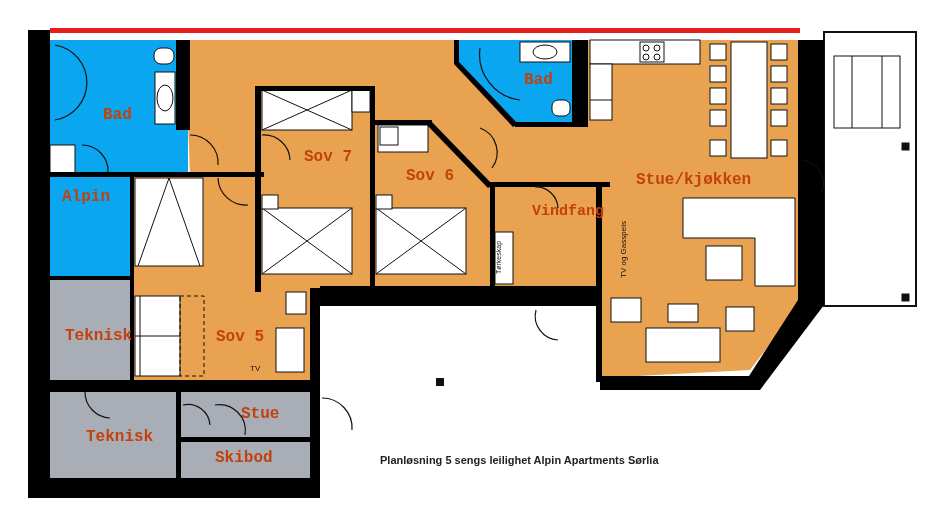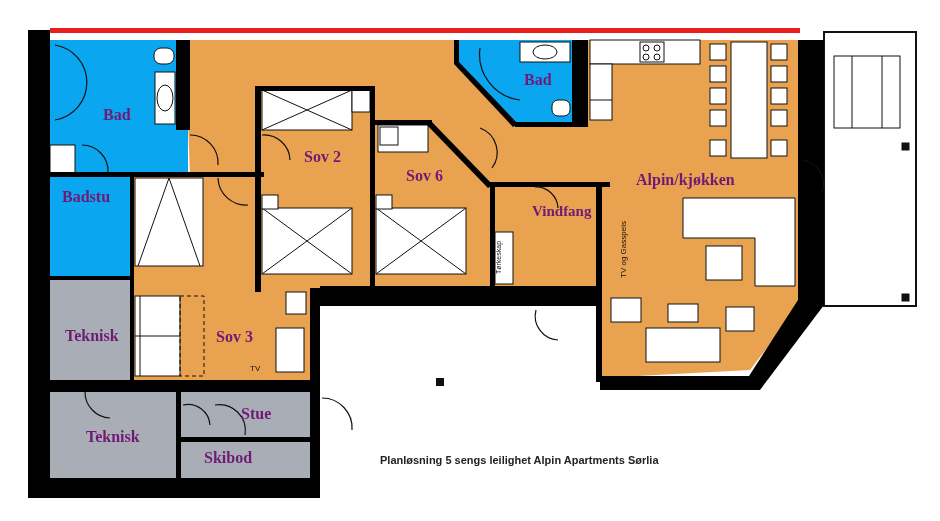--- a/index.html
+++ b/index.html
@@ -1,18 +1,18 @@
 <!DOCTYPE html>
 <html><head>
 <meta charset="utf-8">
 <style>
   html, body { margin:0; padding:0; background:#ffffff; }
   body { width:940px; height:521px; position:relative; overflow:hidden; font-family:"Liberation Sans", sans-serif; }
   #plan { position:absolute; left:0; top:0; }
-  .room-label { position:absolute; font-family:Liberation Serif, serif; font-weight:bold; color:#701a75; font-size:16px; white-space:nowrap; }
+  .room-label { position:absolute; font-family:Liberation Mono, monospace; font-weight:bold; color:#c2410c; font-size:16px; white-space:nowrap; }
   .small-label { position:absolute; font-family:"Liberation Sans", sans-serif; color:#111; font-size:8px; white-space:nowrap; }
   .caption { position:absolute; left:380px; top:454px; font-family:"Liberation Sans", sans-serif; font-size:11px; font-weight:bold; color:#222; white-space:nowrap; }
 </style>
 </head>
 <body>
 
 <svg id="plan" width="940" height="521" viewBox="0 0 940 521" xmlns="http://www.w3.org/2000/svg">
 
   <path d="M185,40 L800,40 L800,305 L750,370 L600,378 L600,290 L490,290 L490,185 L460,152 L430,122 L372,122 L372,88 L258,88 L258,175 L190,175 Z" fill="#E9A24F"></path>
 
@@ -169,29 +169,29 @@
     <path d="M802,160 A24,24 0 0 1 822,192"></path>
     <path d="M85,392 A26,26 0 0 0 110,418"></path>
     <path d="M183,405 A22,22 0 0 1 210,425"></path>
     <path d="M215,405 A26,26 0 0 1 245,435"></path>
     <path d="M322,398 A30,30 0 0 1 352,430"></path>
     <path d="M480,48 A46,46 0 0 0 520,100"></path>
   </g>
 </svg>
 
 <div class="room-label" style="left:103px;top:106px;">Bad</div>
-<div class="room-label" style="left:62px;top:188px;">Badstu</div>
-<div class="room-label" style="left:304px;top:148px;">Sov 2</div>
+<div class="room-label" style="left:62px;top:188px;">Alpin</div>
+<div class="room-label" style="left:304px;top:148px;">Sov 7</div>
 <div class="room-label" style="left:406px;top:167px;">Sov 6</div>
 <div class="room-label" style="left:524px;top:71px;">Bad</div>
 <div class="room-label" style="left:532px;top:203px;font-size:15px;">Vindfang</div>
-<div class="room-label" style="left:636px;top:171px;">Alpin/kjøkken</div>
-<div class="room-label" style="left:216px;top:328px;">Sov 3</div>
+<div class="room-label" style="left:636px;top:171px;">Stue/kjøkken</div>
+<div class="room-label" style="left:216px;top:328px;">Sov 5</div>
 <div class="room-label" style="left:65px;top:327px;">Teknisk</div>
 <div class="room-label" style="left:86px;top:428px;">Teknisk</div>
 <div class="room-label" style="left:241px;top:405px;">Stue</div>
-<div class="room-label" style="left:204px;top:449px;">Skibod</div>
+<div class="room-label" style="left:215px;top:449px;">Skibod</div>
 
 <div class="small-label" style="left:250px;top:364px;">TV</div>
 <div class="small-label" style="left:595px;top:245px;transform:rotate(-90deg);transform-origin:center;">TV og Gasspeis</div>
 <div class="small-label" style="left:482px;top:254px;transform:rotate(-90deg);transform-origin:center;font-size:7px;">Tørkeskap</div>
 
 <div class="caption">Planløsning 5 sengs leilighet Alpin Apartments Sørlia</div>
 
 </body></html>

